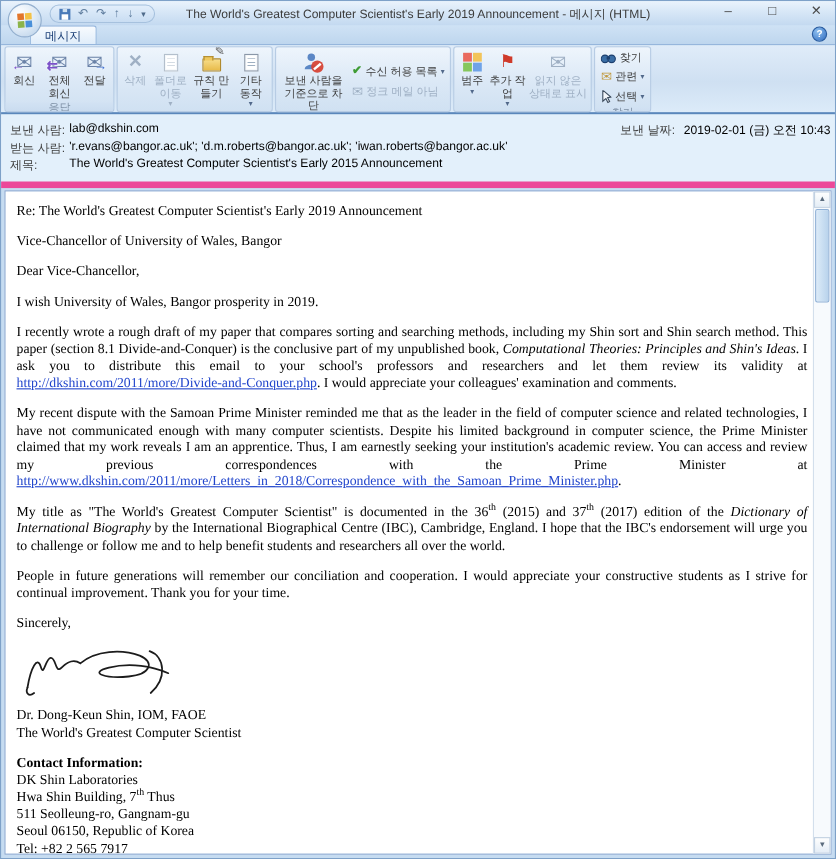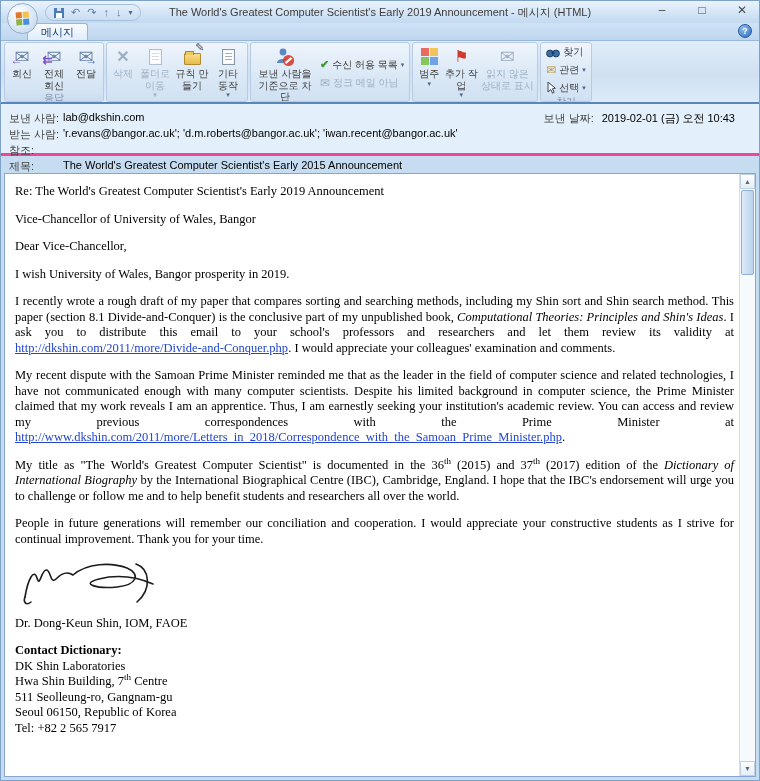--- a/index.html
+++ b/index.html
@@ -35,21 +35,21 @@
               background:radial-gradient(circle at 35% 30%, #8fc0f0, #2f6bbf); border:1px solid #275a9e;
               color:#fff; font-size:9px; font-weight:bold; display:flex; align-items:center; justify-content:center; }
 
   
   .ribbon { height:63px; background:linear-gradient(#e0ecf9,#cfe0f2 55%,#dcebf9); border-bottom:2px solid #5a87bb;
             display:flex; align-items:stretch; padding:1px 0 0 2px; }
   .rgroup { display:flex; flex-direction:column; border:1px solid #b7cce4; border-radius:3px; margin:0 1px;
             background:linear-gradient(#eef5fc,#dbe8f6 55%,#d0e1f2); overflow:hidden; flex:0 0 auto; }
   .rbody { flex:1; display:flex; align-items:stretch; padding:1px 2px; }
   .rcap { position:relative; height:13px; line-height:12px; text-align:center; font-size:10px; color:#7e90a5;
-          background:linear-gradient(#d2e2f3,#c6d9ee);font-family:Liberation Mono, monospace; }
+          background:linear-gradient(#d2e2f3,#c6d9ee); }
   .rbtn { display:flex; flex-direction:column; align-items:center; font-size:10px; color:#3d3d3d; text-align:center;
           padding:1px 1px; line-height:1.15; border-radius:2px; }
   .rbtn .ric { height:23px; display:flex; align-items:center; justify-content:center; }
   .dis, .dis * { color:#9fb0c4 !important; }
   .scol { display:flex; flex-direction:column; justify-content:center; gap:2px; }
   .sbtn { display:flex; align-items:center; gap:3px; font-size:10px; color:#3d3d3d; padding:0 3px; height:16px; white-space:nowrap; }
   .ddm { font-size:7px; color:#51688a; }
   .ico { position:relative; display:inline-flex; align-items:center; justify-content:center; }
   .env { font-size:18px; color:#6b83a8; line-height:1; }
   .env-sm { font-size:12px; color:#8b9cb5; line-height:1; }
@@ -63,25 +63,25 @@
   .i-folder { position:relative; width:17px; height:12px; background:linear-gradient(#f7dd8a,#e8bb4a); border:1px solid #b08a2e; border-radius:1px; margin-top:4px; }
   .i-folder::before { content:""; position:absolute; left:0; top:-3px; width:7px; height:3px; background:#eec85e; border:1px solid #b08a2e; border-bottom:none; }
   .i-pencil { position:absolute; right:-4px; top:-8px; font-size:11px; color:#555; }
   .i-flag { font-size:16px; color:#cf3a2a; line-height:1; }
   .i-check { font-size:11px; color:#3f9c35; line-height:1; font-weight:bold; }
   .i-cat { display:grid; grid-template-columns:8px 8px; grid-template-rows:8px 8px; gap:1px; }
   .i-cat span:nth-child(1){background:#e96a5f;} .i-cat span:nth-child(2){background:#f2c45a;}
   .i-cat span:nth-child(3){background:#86c75c;} .i-cat span:nth-child(4){background:#6fa3e8;}
 
   
-  .mailheader { position:relative; height:52px; background:#e3f0fb; border-bottom:3px solid #ec4899; padding:7px 8px 18px 8px; font-size:11px; }
+  .mailheader { position:relative; height:67px; background:#e3f0fb; border-bottom:6px solid #ec4899; padding:7px 8px 18px 8px; font-size:11px; }
   .hrow { display:flex; height:13px; margin-bottom:3px; white-space:nowrap; }
   .hlabel { width:54px; color:#3f3f3f; flex:0 0 auto; }
   .hvalue { color:#000; }
-  .hdate { position:absolute; right:24px; top:7px; display:flex; gap:8px;align-items:flex-end; }
+  .hdate { position:absolute; right:4px; top:7px; display:flex; gap:8px;align-items:flex-end; }
 
   
   .mailbody { position:absolute; left:3px; right:3px; top:172px; bottom:3px; border:1px solid #86a5d0; background:#fff; display:flex; }
   .bodycontent { flex:1; padding:10px 5px 0 10px; font-family:"Liberation Serif",serif; font-size:12.5px; line-height:15.5px; color:#000; overflow:hidden; }
   .blk-p  { margin:0 0 12px; }
   .blk-pj { margin:0 0 12px; text-align:justify; }
   .blk-l  { margin:0; }
   .blk-sp { height:12px; }
   .blk-sig{ margin:1px 0 4px; }
   .lnk { color:#2145cc; text-decoration:underline; cursor:pointer; }
@@ -291,56 +291,54 @@
     <div class="hrow">
       <span class="hlabel">보낸 사람:</span>
       <span class="hvalue">lab@dkshin.com</span>
     </div>
     <div class="hdate">
       <span class="hlabel" style="width:auto">보낸 날짜:</span>
       <span class="hvalue">2019-02-01 (금) 오전 10:43</span>
     </div>
     <div class="hrow">
       <span class="hlabel">받는 사람:</span>
-      <span class="hvalue">'r.evans@bangor.ac.uk'; 'd.m.roberts@bangor.ac.uk'; 'iwan.recent@bangor.ac.uk'</span>
-    </div>
-    <div class="hrow">
-      <span class="hlabel">참조:</span>
-      <span class="hvalue"></span>
+      <span class="hvalue">'r.evans@bangor.ac.uk'; 'd.m.roberts@bangor.ac.uk'; 'iwan.roberts@bangor.ac.uk'</span>
     </div>
     <div class="hrow">
       <span class="hlabel">제목:</span>
       <span class="hvalue">The World's Greatest Computer Scientist's Early 2015 Announcement</span>
     </div>
   </div>
 
   <div class="mailbody">
     <div class="bodycontent">
         <div class="blk-p"><span>Re: The World's Greatest Computer Scientist's Early 2019 Announcement</span></div>
         <div class="blk-p"><span>Vice-Chancellor of University of Wales, Bangor</span></div>
         <div class="blk-p"><span>Dear Vice-Chancellor,</span></div>
         <div class="blk-p"><span>I wish University of Wales, Bangor prosperity in 2019.</span></div>
         <div class="blk-pj"><span>I recently wrote a rough draft of my paper that compares sorting and searching methods, including my Shin sort and Shin search method.  This paper (section 8.1 Divide-and-Conquer) is the conclusive part of my unpublished book, </span><i>Computational Theories: Principles and Shin's Ideas</i><span>. I ask you to distribute this email to your school's professors and researchers and let them review its validity at </span><a href="#" class="lnk">http://dkshin.com/2011/more/Divide-and-Conquer.php</a><span>. I would appreciate your colleagues' examination and comments.</span></div>
         <div class="blk-pj"><span>My recent dispute with the Samoan Prime Minister reminded me that as the leader in the field of computer science and related technologies, I have not communicated enough with many computer scientists. Despite his limited background in computer science, the Prime Minister claimed that my work reveals I am an apprentice. Thus, I am earnestly seeking your institution's academic review. You can access and review my previous correspondences with the Prime Minister at </span><a href="#" class="lnk">http://www.dkshin.com/2011/more/Letters_in_2018/Correspondence_with_the_Samoan_Prime_Minister.php</a><span>.</span></div>
         <div class="blk-pj"><span>My title as "The World's Greatest Computer Scientist" is documented in the 36</span><sup>th</sup><span> (2015) and 37</span><sup>th</sup><span> (2017) edition of the </span><i>Dictionary of International Biography</i><span> by the International Biographical Centre (IBC), Cambridge, England. I hope that the IBC's endorsement will urge you to challenge or follow me and to help benefit students and researchers all over the world.</span></div>
         <div class="blk-pj"><span>People in future generations will remember our conciliation and cooperation. I would appreciate your constructive students as I strive for continual improvement. Thank you for your time.</span></div>
+        <div class="blk-p"><span>Sincerely,</span></div>
         <div class="blk-sig">
   <svg width="150" height="48" viewBox="0 0 150 48" xmlns="http://www.w3.org/2000/svg">
     <g fill="none" stroke="#1c1c1c" stroke-width="1.6" stroke-linecap="round">
       <path d="M10 38 C 13 20, 19 9, 22 19 C 25 29, 26 12, 31 11 C 36 10, 35 26, 41 20 C 47 14, 52 12, 58 16 C 72 4, 96 3, 112 9 C 126 15, 122 26, 102 28 C 82 30, 64 25, 84 20 C 104 15, 124 19, 138 25"></path>
       <path d="M10 38 C 8 43, 11 47, 16 43"></path>
       <path d="M121 5 C 135 10, 137 30, 122 43"></path>
     </g>
   </svg>
 </div>
         <div class="blk-l"><span>Dr. Dong-Keun Shin, IOM, FAOE</span></div>
+        <div class="blk-l"><span>The World's Greatest Computer Scientist</span></div>
         <div class="blk-sp"></div>
-        <div class="blk-l"><b>Contact Dictionary:</b></div>
+        <div class="blk-l"><b>Contact Information:</b></div>
         <div class="blk-l"><span>DK Shin Laboratories</span></div>
-        <div class="blk-l"><span>Hwa Shin Building, 7</span><sup>th</sup><span> Centre</span></div>
+        <div class="blk-l"><span>Hwa Shin Building, 7</span><sup>th</sup><span> Thus</span></div>
         <div class="blk-l"><span>511 Seolleung-ro, Gangnam-gu</span></div>
         <div class="blk-l"><span>Seoul 06150, Republic of Korea</span></div>
         <div class="blk-l"><span>Tel: +82 2 565 7917</span></div>
       </div>
     <div class="scrollbar">
       <div class="sc-btn">▲</div>
       <div class="sc-thumb"></div>
       <div class="sc-space"></div>
       <div class="sc-btn">▼</div>
     </div>

